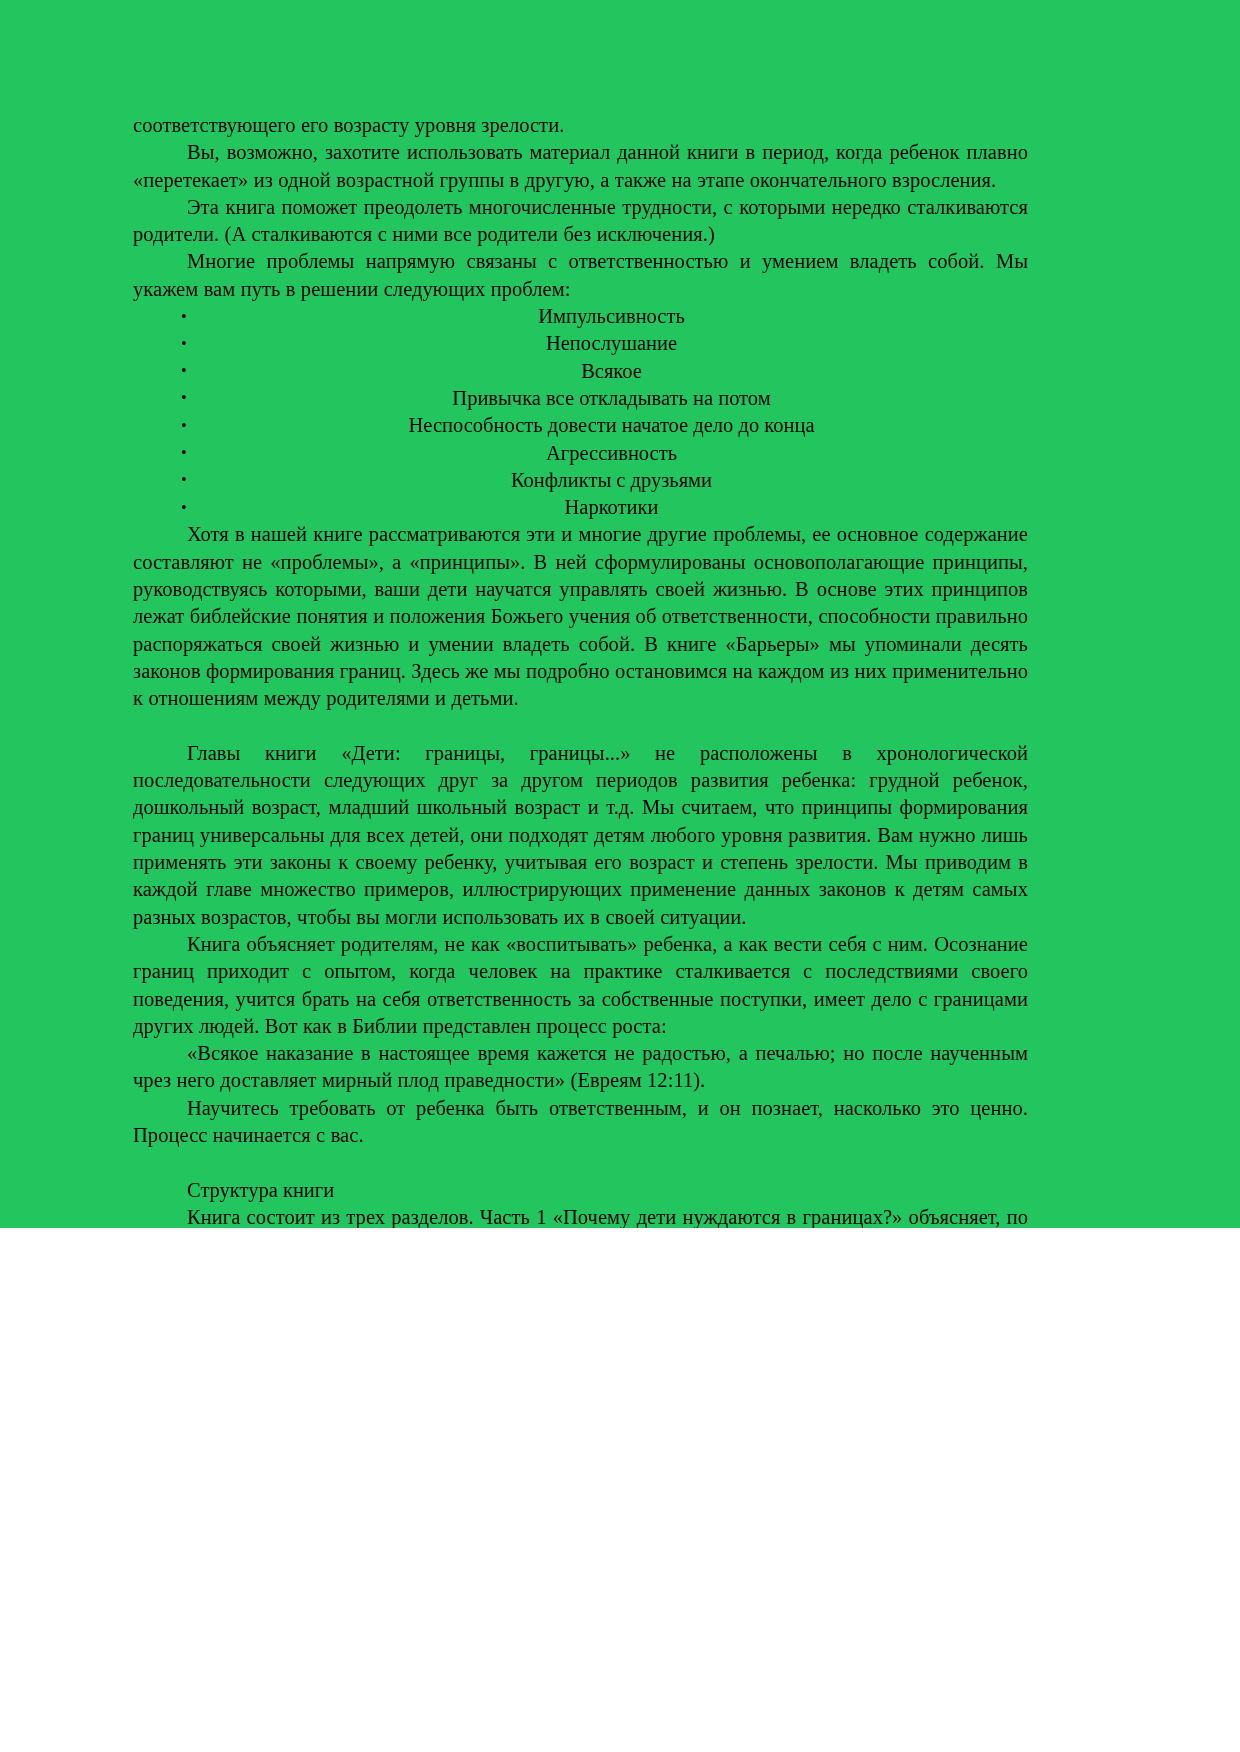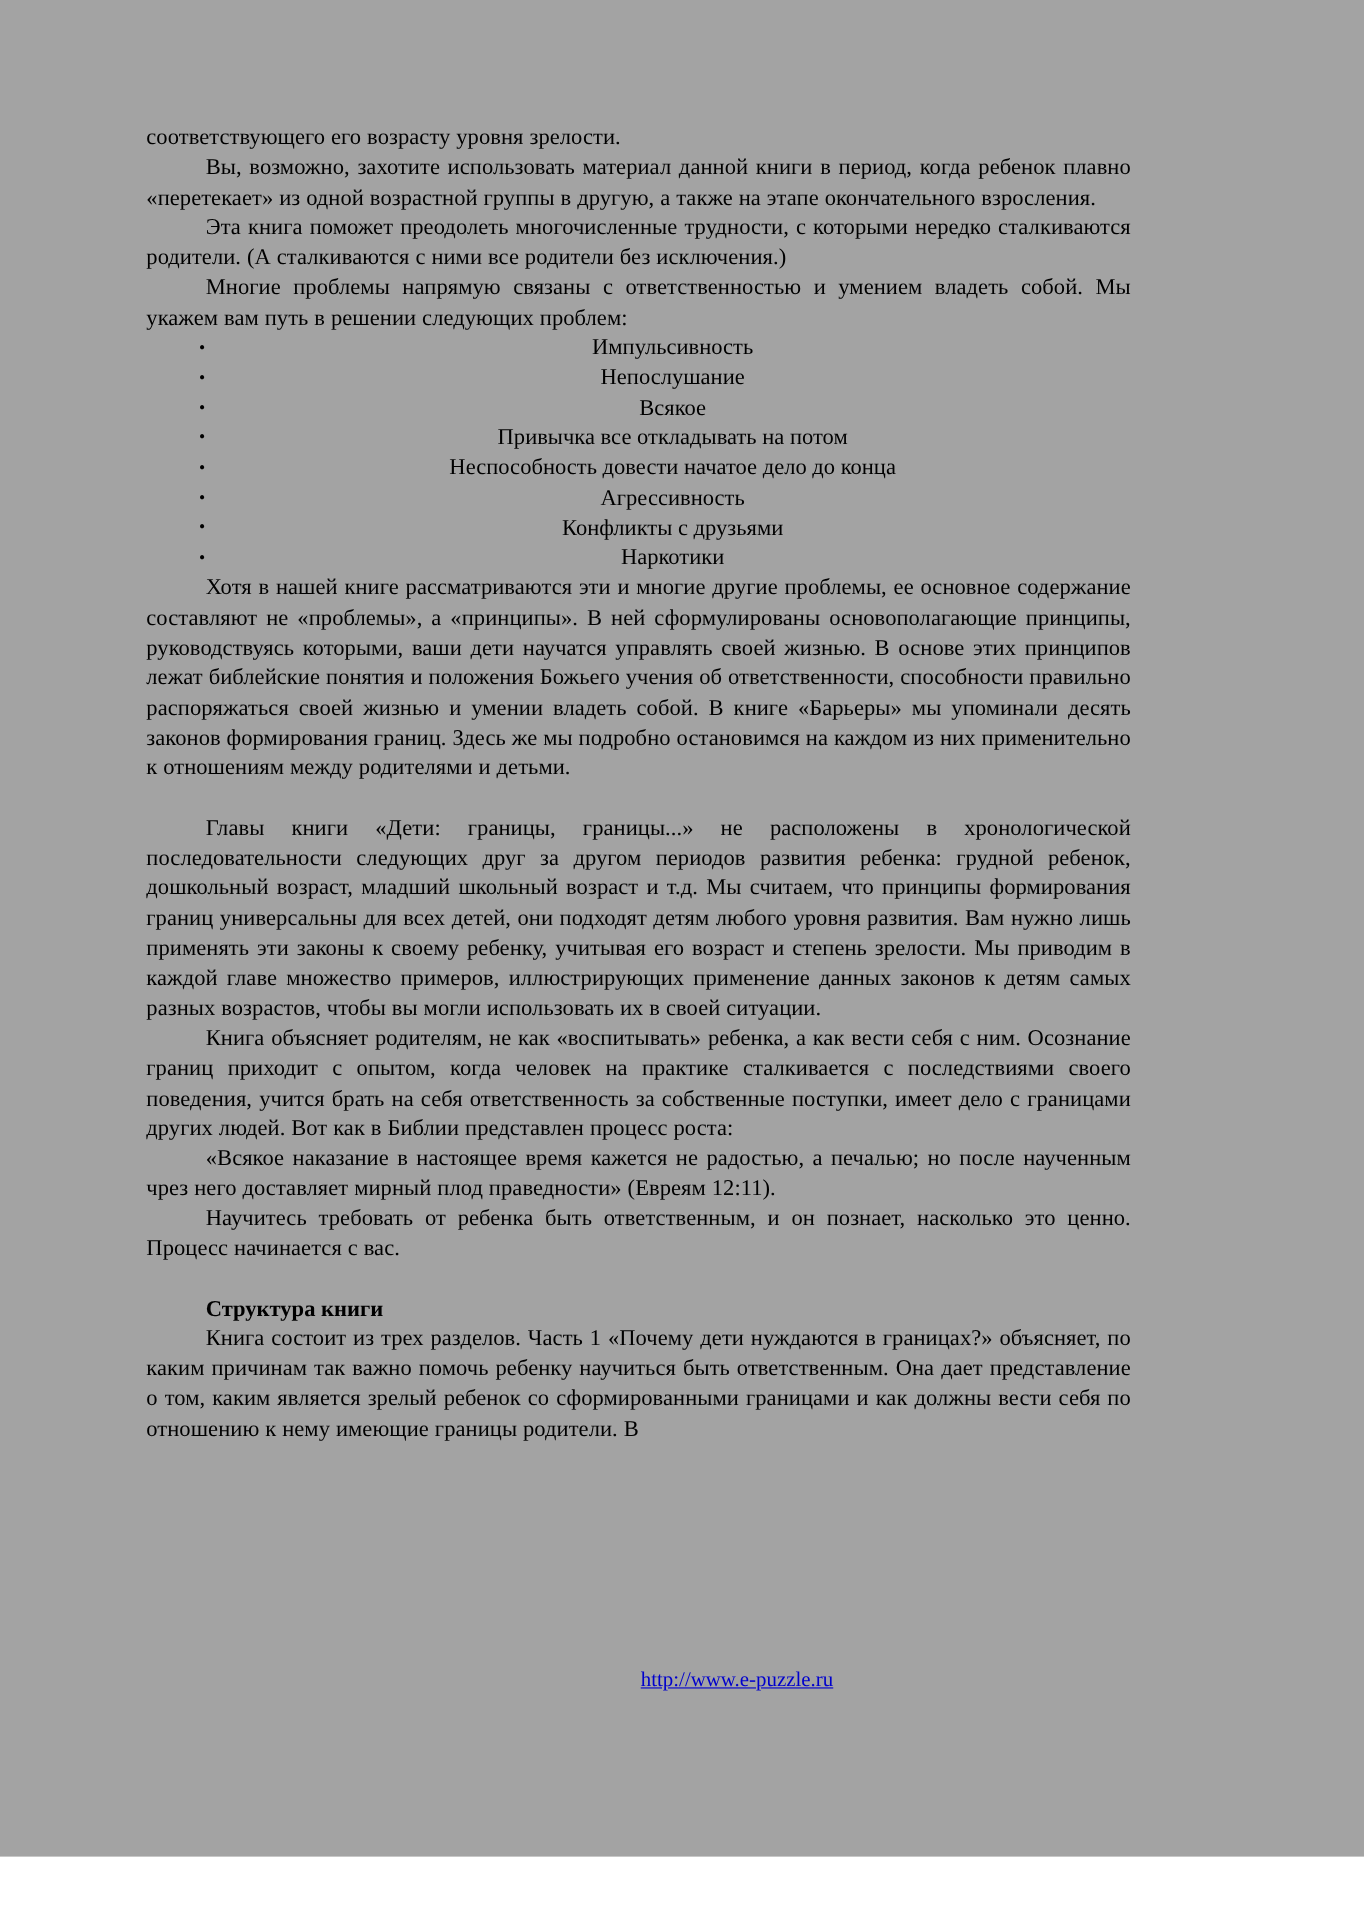--- a/index.html
+++ b/index.html
@@ -4,22 +4,22 @@
 <title>Document page</title>
 <style>
   html, body {
     margin: 0;
     padding: 0;
     background: #ffffff;
   }
   .page {
     position: relative;
     width: 1240px;
-    height: 1688px;
-    background: #a3a3a3;
+    height: 1228px;
+    background: #22c55e;
     margin: 0 auto;
     box-sizing: border-box;
     font-family: "Liberation Serif", "DejaVu Serif", serif;
     color: #000000;
     overflow: hidden;
   }
   .content {
     position: absolute;
     left: 133px;
     top: 112px;
@@ -62,21 +62,21 @@
     top: -0.5px;
     font-size: 16px;
   }
   .gap-line {
     height: 27.3px;
   }
   h2.heading {
     margin: 0;
     font-size: 20.5px;
     line-height: 27.3px;
-    font-weight: bold;
+    font-weight: normal;
     text-indent: 54px;
     text-align: left;
   }
   .bold {
     font-weight: normal;
   }
   .footer-link-wrap {
     position: absolute;
     left: 0;
     top: 1516px;

